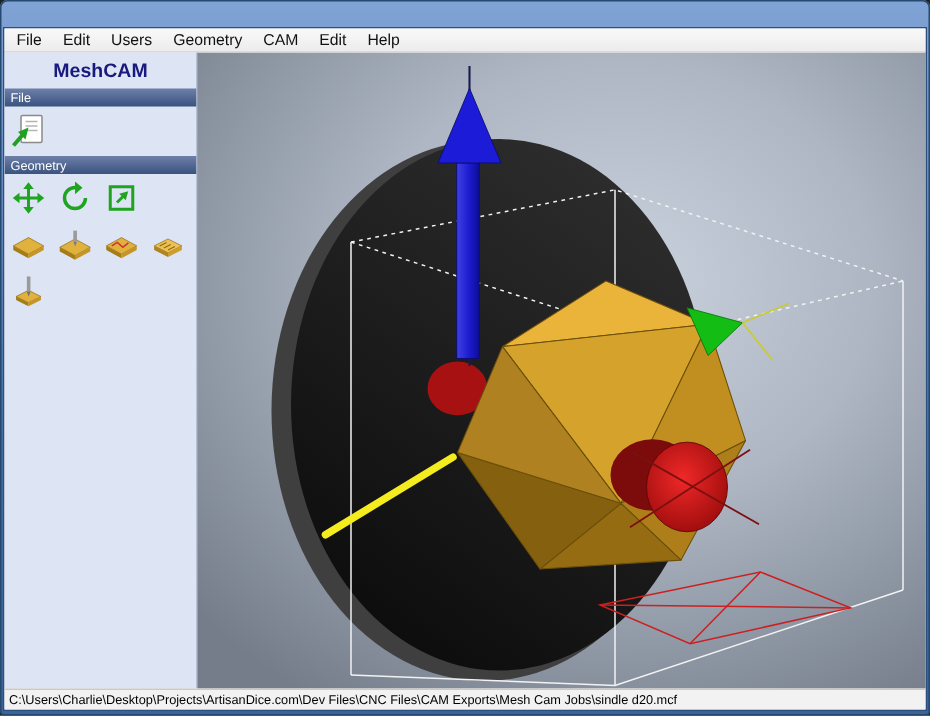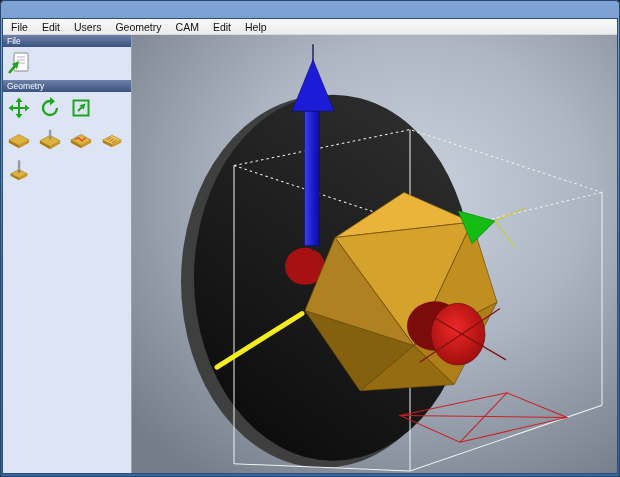--- a/index.html
+++ b/index.html
@@ -60,20 +60,21 @@
       <span class="menu-item">Users</span>
       <span class="menu-item">Geometry</span>
       <span class="menu-item">CAM</span>
       <span class="menu-item">Edit</span>
       <span class="menu-item">Help</span>
     </div>
 
     <div class="content">
 
       <div class="sidebar">
+        <div class="sidebar-title">MeshCAM</div>
 
         <div class="section-bar">File</div>
         <div class="tool-row">
           <button class="tool-btn">
             <svg width="24" height="24" viewBox="0 0 24 24">
               <rect x="7" y="2" width="14" height="18" rx="1" fill="#ffffff" stroke="#8a8a8a"></rect>
               <line x1="10" y1="6" x2="18" y2="6" stroke="#b4b4b4"></line>
               <line x1="10" y1="9" x2="18" y2="9" stroke="#b4b4b4"></line>
               <line x1="10" y1="12" x2="18" y2="12" stroke="#b4b4b4"></line>
               <path d="M2 22 L8 15" stroke="#21a121" stroke-width="2.6"></path>
@@ -227,15 +228,18 @@
 
           <g fill="none" stroke-width="1" stroke="#cc2020">
             <polygon points="268,370 375,348 435,372 328,396"></polygon>
             <line x1="268" y1="370" x2="435" y2="372"></line>
             <line x1="375" y1="348" x2="328" y2="396"></line>
           </g>
         </svg>
       </div>
     </div>
 
+    <div class="statusbar">
+      <span>C:\Users\Charlie\Desktop\Projects\ArtisanDice.com\Dev Files\CNC Files\CAM Exports\Mesh Cam Jobs\sindle d20.mcf</span>
+    </div>
 
   </div>
 </div>
 
 </body></html>

